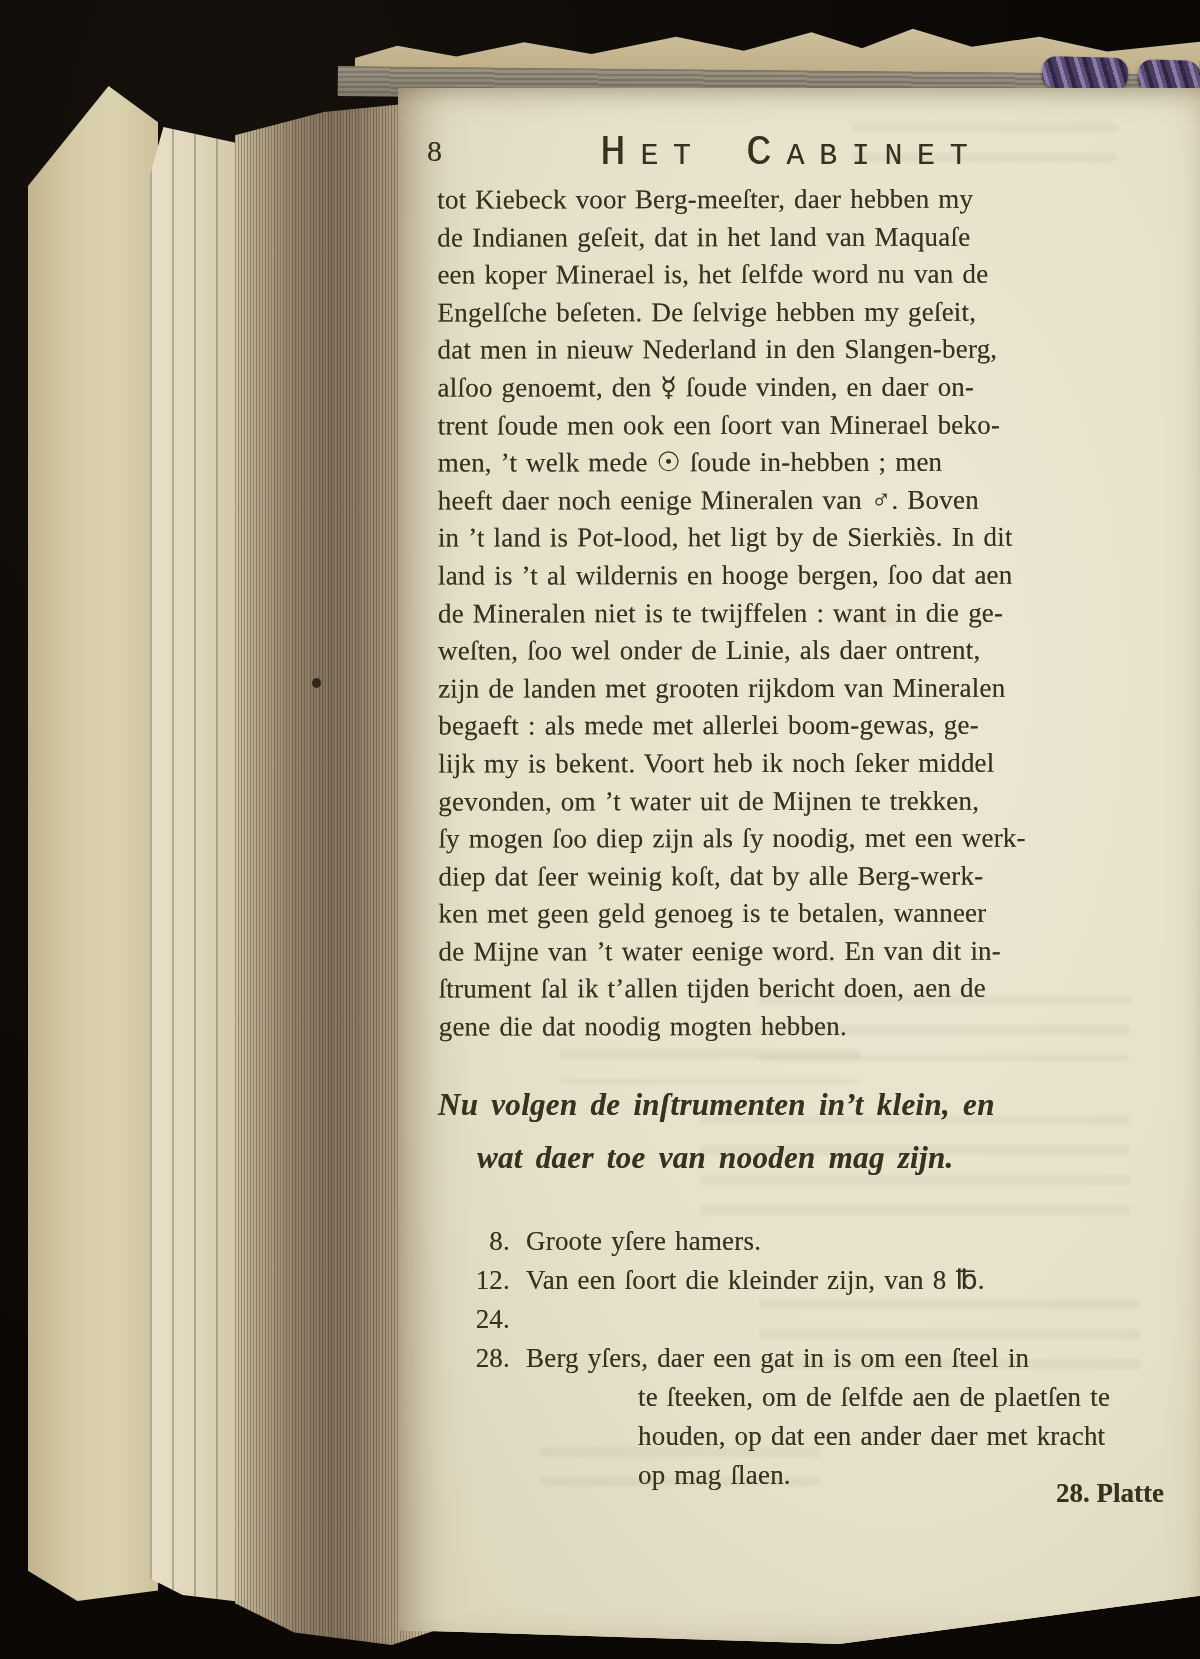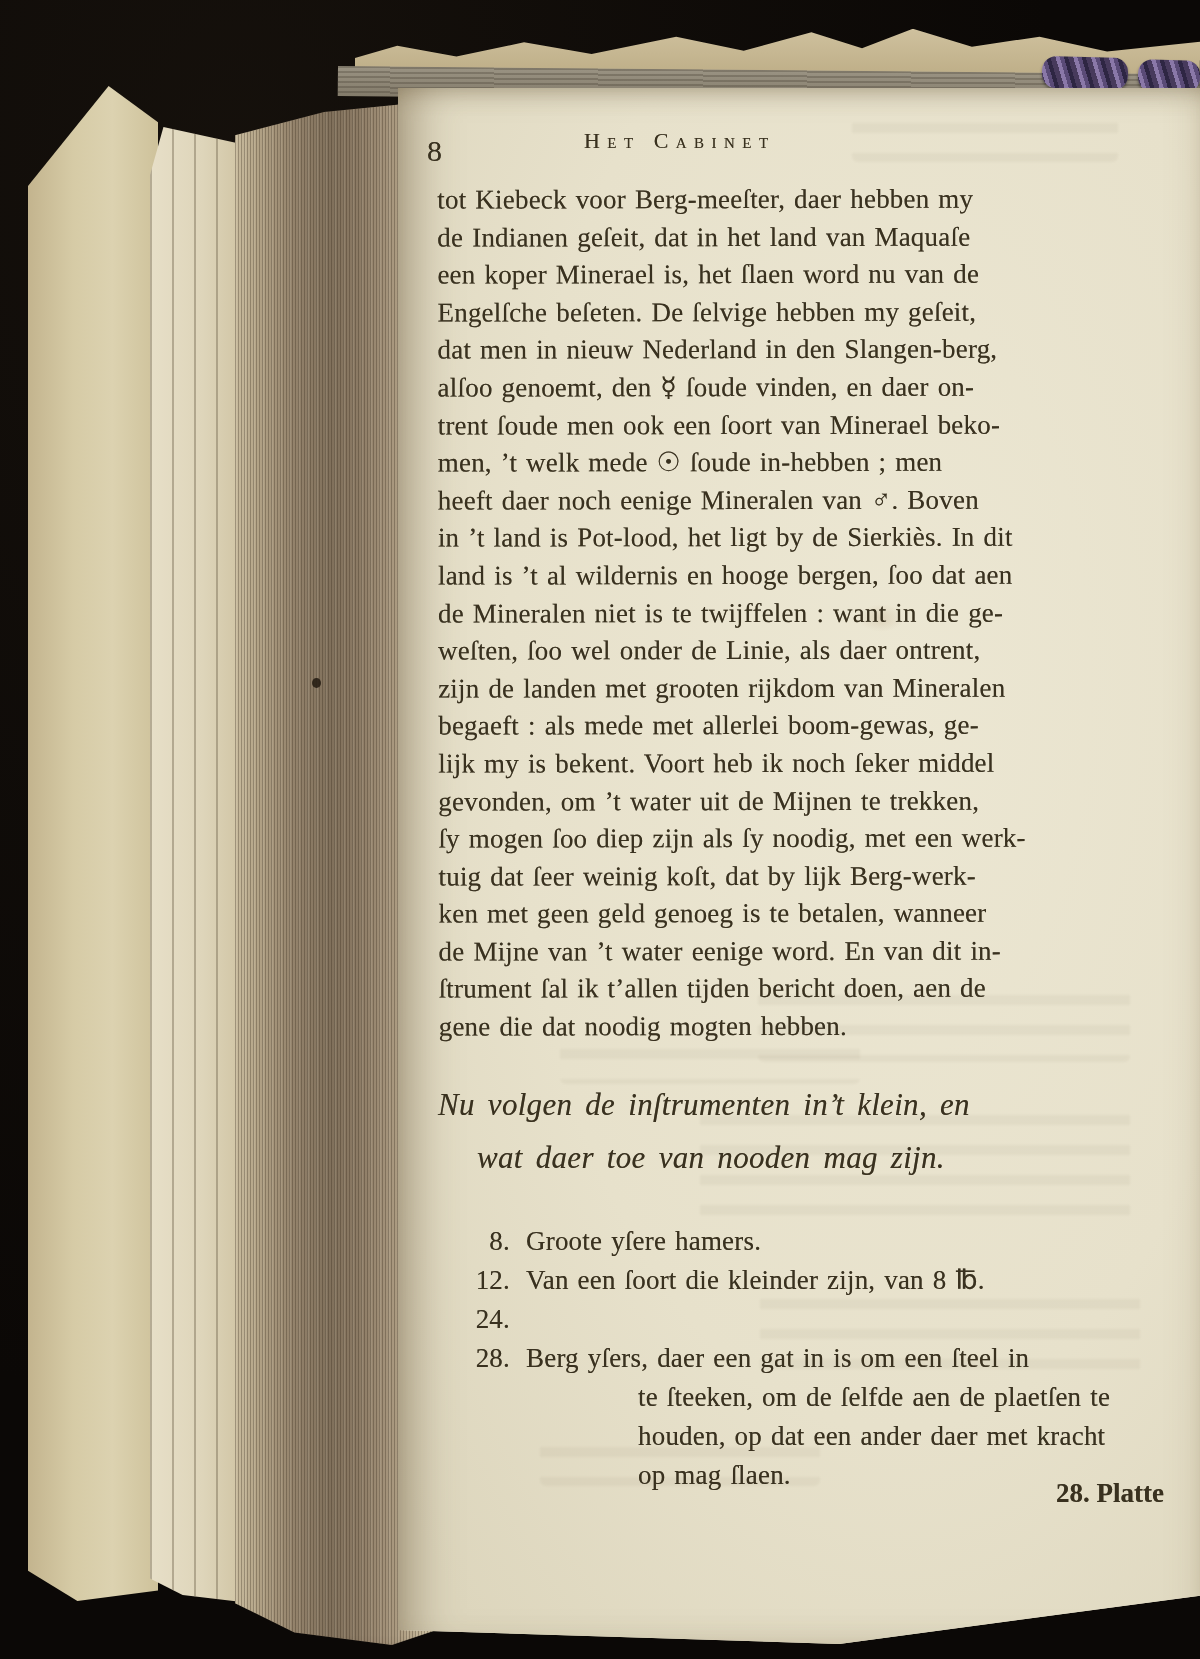--- a/index.html
+++ b/index.html
@@ -75,33 +75,33 @@
   .ghost.g1{left:852px;top:116px;width:266px;height:46px;}
   .ghost.g2{left:758px;top:988px;width:372px;height:74px;}
   .ghost.g3{left:560px;top:1042px;width:300px;height:42px;}
   .ghost.g4{left:700px;top:1108px;width:430px;height:116px;}
   .ghost.g5{left:760px;top:1292px;width:380px;height:96px;}
   .ghost.g6{left:540px;top:1440px;width:280px;height:46px;}
   
   .ink{color:#39311f;text-shadow:0 0 .6px rgba(50,42,26,.55);}
   .pagenum{position:absolute;left:427px;top:134px;font-size:30px;}
   .runtitle{
-    position:absolute;left:584px;top:128px;font-size:22px;
-    font-variant:small-caps;letter-spacing:.34em;white-space:nowrap;
+    position:absolute;left:600px;top:128px;font-size:43px;
+    font-variant:small-caps;letter-spacing:.34em;white-space:nowrap;font-family:Liberation Mono, monospace;
   }
   .body-block{
     position:absolute;left:438px;top:181px;width:706px;
     font-size:27px;line-height:37.6px;letter-spacing:.2px;word-spacing:2px;
     transform:rotate(-.1deg);
   }
   .bl{white-space:nowrap;height:37.6px;}
   .sect-heading{
     position:absolute;left:438px;top:1078px;width:710px;
     font-style:italic;font-size:31px;line-height:53px;word-spacing:5px;
-    letter-spacing:.3px;white-space:nowrap;
+    letter-spacing:.3px;white-space:nowrap;font-weight:bold;
   }
   .sect-heading .h2{margin-left:39px;}
   .list-block{
     position:absolute;left:452px;top:1222px;width:720px;
     font-size:27px;line-height:39px;letter-spacing:.2px;word-spacing:2px;
   }
   .li-row{display:flex;white-space:nowrap;}
   .li-num{width:58px;text-align:right;margin-right:16px;flex:none;}
   .li-row.cont .li-text{padding-left:112px;}
   .catchword{
@@ -134,37 +134,37 @@
   <div class="ghost g4"></div>
   <div class="ghost g5"></div>
   <div class="ghost g6"></div>
 
   <div class="pagenum ink">8</div>
   <div class="runtitle ink">Het Cabinet</div>
 
   <div class="body-block ink">
     <div class="bl">tot Kiebeck voor Berg-meeſter, daer hebben my</div>
     <div class="bl">de Indianen geſeit, dat in het land van Maquaſe</div>
-    <div class="bl">een koper Minerael is, het ſlaen word nu van de</div>
+    <div class="bl">een koper Minerael is, het ſelfde word nu van de</div>
     <div class="bl">Engelſche beſeten. De ſelvige hebben my geſeit,</div>
     <div class="bl">dat men in nieuw Nederland in den Slangen-berg,</div>
     <div class="bl">alſoo genoemt, den ☿ ſoude vinden, en daer on-</div>
     <div class="bl">trent ſoude men ook een ſoort van Minerael beko-</div>
     <div class="bl">men, ’t welk mede ☉ ſoude in-hebben ; men</div>
     <div class="bl">heeft daer noch eenige Mineralen van ♂. Boven</div>
     <div class="bl">in ’t land is Pot-lood, het ligt by de Sierkiès. In dit</div>
     <div class="bl">land is ’t al wildernis en hooge bergen, ſoo dat aen</div>
     <div class="bl">de Mineralen niet is te twijffelen : want in die ge-</div>
     <div class="bl">weſten, ſoo wel onder de Linie, als daer ontrent,</div>
     <div class="bl">zijn de landen met grooten rijkdom van Mineralen</div>
     <div class="bl">begaeft : als mede met allerlei boom-gewas, ge-</div>
     <div class="bl">lijk my is bekent. Voort heb ik noch ſeker middel</div>
     <div class="bl">gevonden, om ’t water uit de Mijnen te trekken,</div>
     <div class="bl">ſy mogen ſoo diep zijn als ſy noodig, met een werk-</div>
-    <div class="bl">tuig dat ſeer weinig koſt, dat by lijk Berg-werk-</div>
+    <div class="bl">diep dat ſeer weinig koſt, dat by alle Berg-werk-</div>
     <div class="bl">ken met geen geld genoeg is te betalen, wanneer</div>
     <div class="bl">de Mijne van ’t water eenige word. En van dit in-</div>
     <div class="bl">ſtrument ſal ik t’allen tijden bericht doen, aen de</div>
     <div class="bl">gene die dat noodig mogten hebben.</div>
   </div>
 
   <div class="sect-heading ink">
     <div class="h1">Nu volgen de inſtrumenten in’t klein, en</div>
     <div class="h2">wat daer toe van nooden mag zijn.</div>
   </div>

